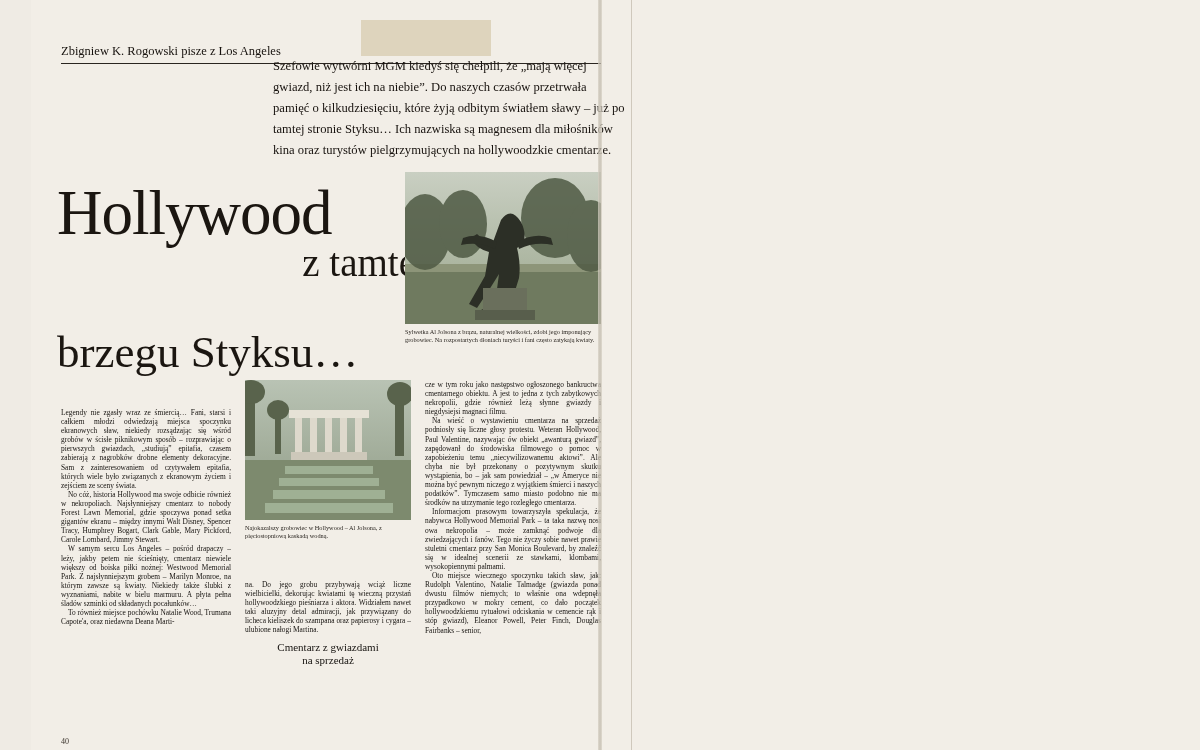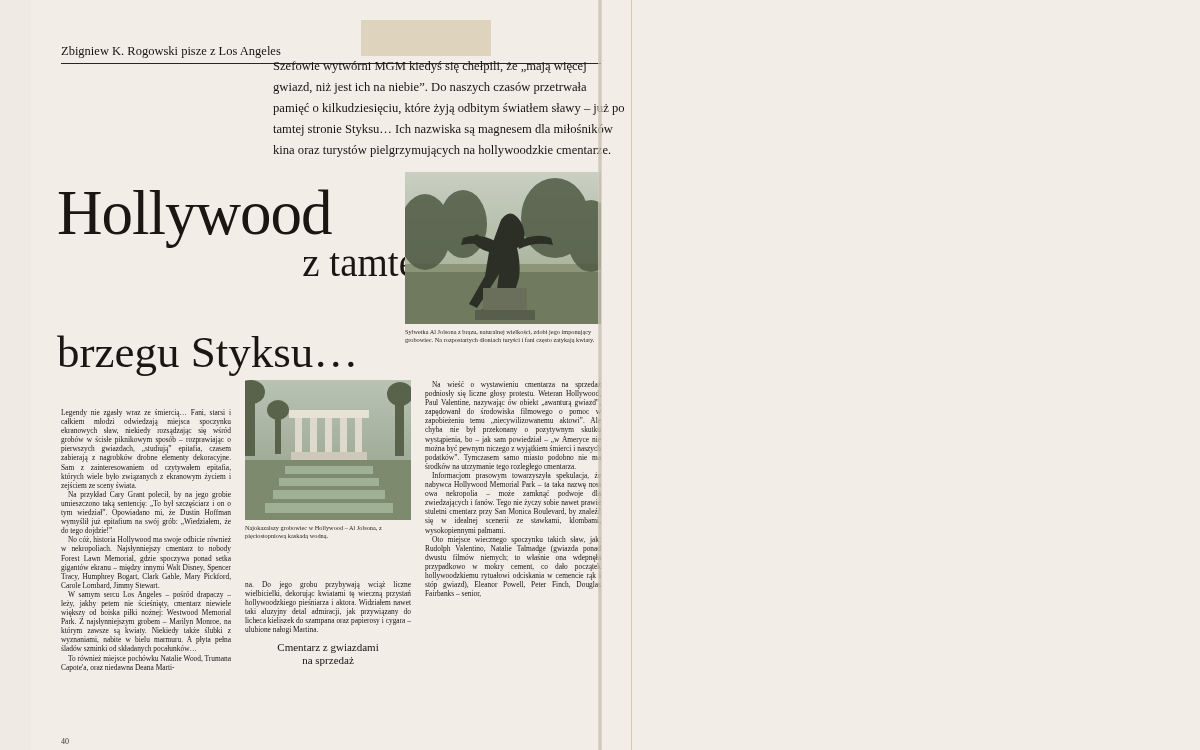--- a/index.html
+++ b/index.html
@@ -127,33 +127,33 @@
           <rect x="34" y="98" width="100" height="8"></rect>
           <rect x="28" y="110" width="112" height="9"></rect>
           <rect x="20" y="123" width="128" height="10"></rect>
         </g>
       </svg>
     </div>
     <div class="cap" style="left:214px;top:524px;width:166px;">Najokazalszy grobowiec w Hollywood – Al Jolsona, z pięciostopniową kaskadą wodną.</div>
 
     <div class="col lcol1">
       <p class="first">Legendy nie zgasły wraz ze śmiercią… Fani, starsi i całkiem młodzi odwiedzają miejsca spoczynku ekranowych sław, niekiedy rozsądzając się wśród grobów w ścisłe piknikowym sposób – rozprawiając o pierwszych gwiazdach, „studiują” epitafia, czasem zabierają z nagrobków drobne elementy dekoracyjne. Sam z zainteresowaniem od czytywałem epitafia, których wiele było związanych z ekranowym życiem i zejściem ze sceny świata.</p>
-      <p>Na przykład Cary Grant polecił, by na jego grobie umieszczono taką sentencję: „To był szczęściarz i on o tym wiedział”. Opowiadano mi, że Dustin Hoffman wymyślił już epitafium na swój grób: „Wiedziałem, że do tego dojdzie!”</p>
       <p>No cóż, historia Hollywood ma swoje odbicie również w nekropoliach. Najsłynniejszy cmentarz to nobody Forest Lawn Memorial, gdzie spoczywa ponad setka gigantów ekranu – między innymi Walt Disney, Spencer Tracy, Humphrey Bogart, Clark Gable, Mary Pickford, Carole Lombard, Jimmy Stewart.</p>
       <p>W samym sercu Los Angeles – pośród drapaczy – leży, jakby petem nie ścieśnięty, cmentarz niewiele większy od boiska piłki nożnej: Westwood Memorial Park. Z najsłynniejszym grobem – Marilyn Monroe, na którym zawsze są kwiaty. Niekiedy także ślubki z wyznaniami, nabite w bielu marmuru. A płyta pełna śladów szminki od składanych pocałunków…</p>
       <p>To również miejsce pochówku Natalie Wood, Trumana Capote'a, oraz niedawna Deana Marti-</p>
     </div>
 
     <div class="col lcol2">
       <p class="first">na. Do jego grobu przybywają wciąż liczne wielbicielki, dekorując kwiatami tę wieczną przystań hollywoodzkiego pieśniarza i aktora. Widziałem nawet taki aluzyjny detal admiracji, jak przywiązany do licheca kieliszek do szampana oraz papierosy i cygara – ulubione nałogi Martina.</p>
       <div class="subhead" style="white-space:pre-line;">Cmentarz z gwiazdami
 na sprzedaż</div>
     </div>
 
     <div class="col lcol3">
+      <p class="first">cze w tym roku jako następstwo ogłoszonego bankructwa cmentarnego obiektu. A jest to jedna z tych zabytkowych nekropolii, gdzie również leżą słynne gwiazdy i niegdysiejsi magnaci filmu.</p>
       <p>Na wieść o wystawieniu cmentarza na sprzedaż podniosły się liczne głosy protestu. Weteran Hollywood, Paul Valentine, nazywając ów obiekt „awanturą gwiazd”, zapędowanł do środowiska filmowego o pomoc w zapobieżeniu temu „niecywilizowanemu aktowi”. Ale chyba nie był przekonany o pozytywnym skutku wystąpienia, bo – jak sam powiedział – „w Ameryce nie można być pewnym niczego z wyjątkiem śmierci i naszych podatków”. Tymczasem samo miasto podobno nie ma środków na utrzymanie tego rozległego cmentarza.</p>
       <p>Informacjom prasowym towarzyszyła spekulacja, że nabywca Hollywood Memorial Park – ta taka nazwę nosi owa nekropolia – może zamknąć podwoje dla zwiedzających i fanów. Tego nie życzy sobie nawet prawie stuletni cmentarz przy San Monica Boulevard, by znaleźć się w idealnej scenerii ze stawkami, klombami, wysokopiennymi palmami.</p>
       <p>Oto miejsce wiecznego spoczynku takich sław, jak: Rudolph Valentino, Natalie Talmadge (gwiazda ponad dwustu filmów niemych; to właśnie ona wdepnęła przypadkowo w mokry cement, co dało początek hollywoodzkiemu rytuałowi odciskania w cemencie rąk i stóp gwiazd), Eleanor Powell, Peter Finch, Douglas Fairbanks – senior,</p>
     </div>
 
     <div class="pageno" style="left:30px;">40</div>
   </div>
 
   <div class="page page-right">
 

